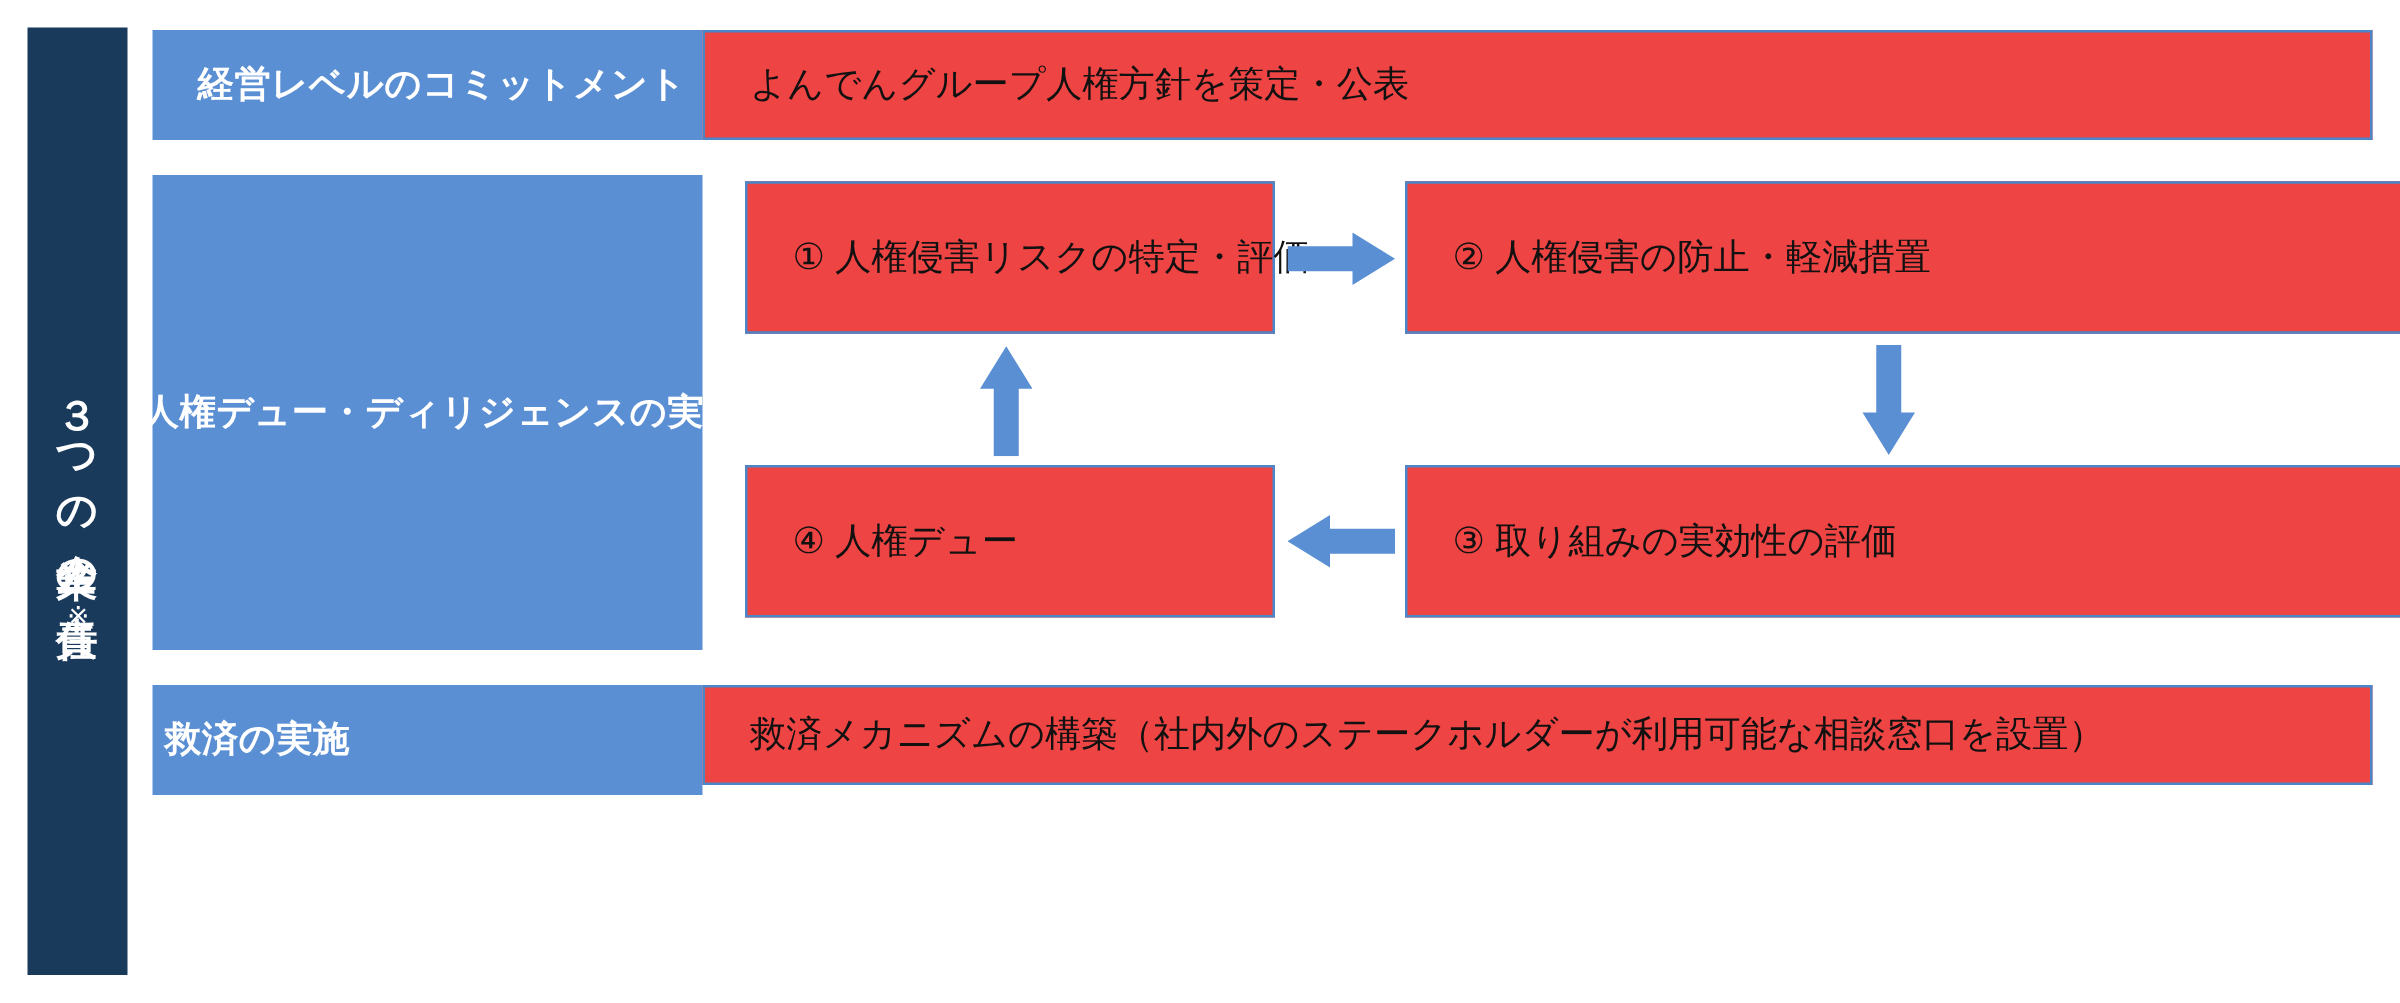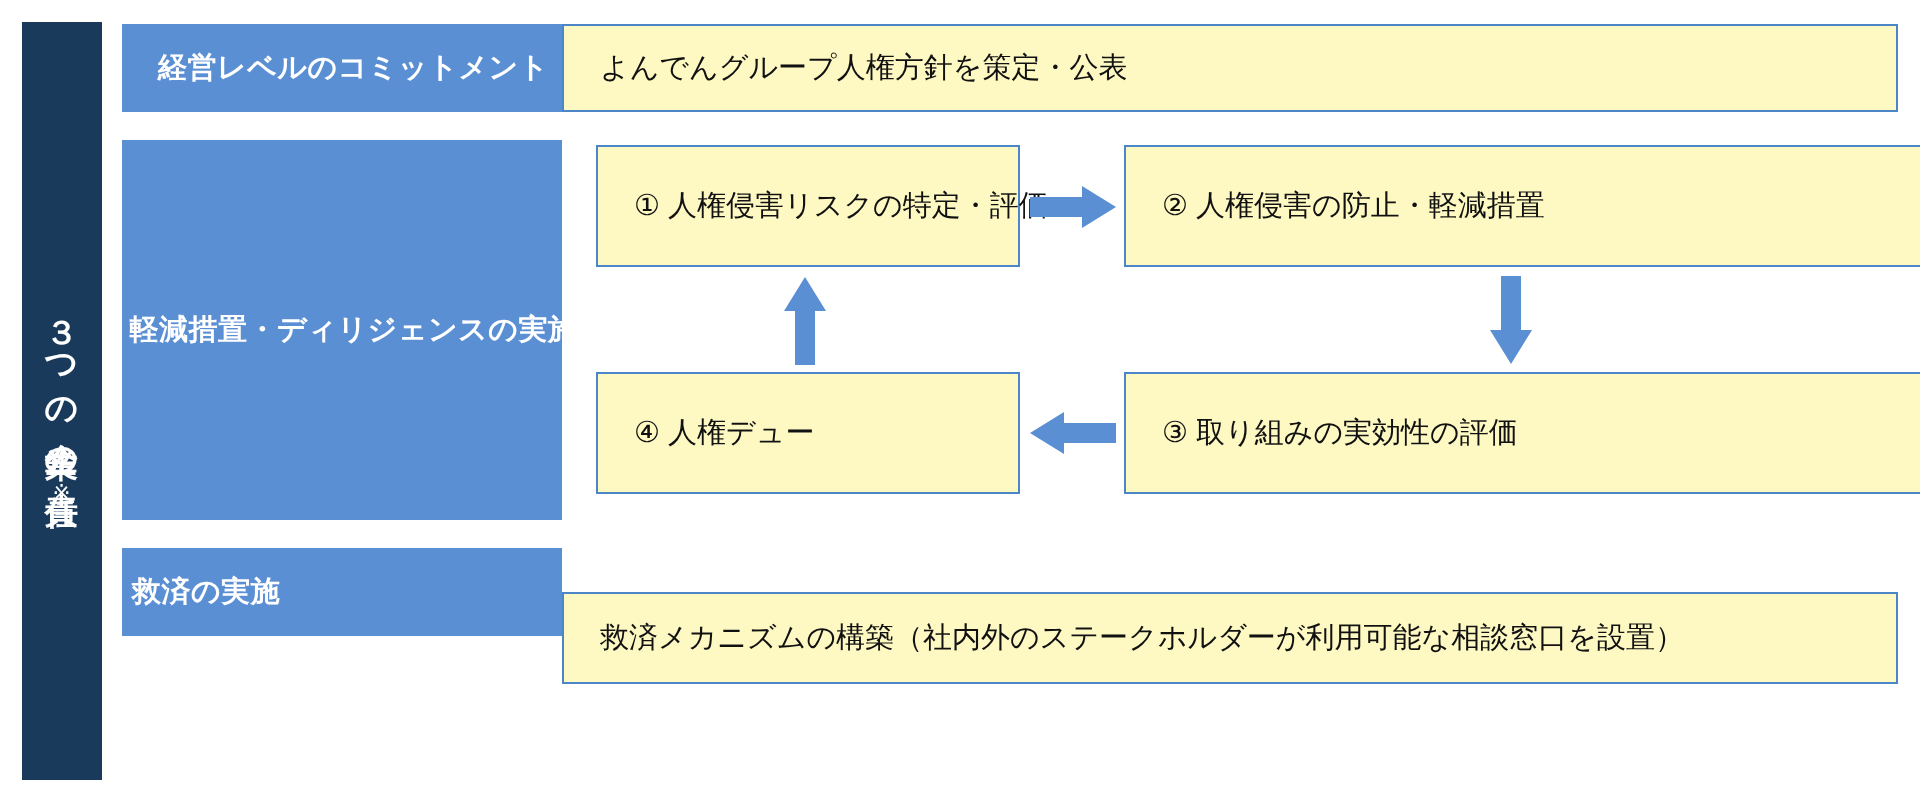--- a/index.html
+++ b/index.html
@@ -63,21 +63,21 @@
     align-items: center;
     font-size: 29px;
     letter-spacing: 0.5px;
     padding-left: 23px;
   }
   .label-box.center-al { justify-content: center; }
   .label-box.left-al { justify-content: flex-start; padding-left: 10px; }
 
   .white-box {
     position: absolute;
-    background: #fef9c3;
+    background: #ef4444;
     border: 2px solid #4a86c8;
     display: flex;
     align-items: center;
     color: #111111;
     font-size: 29px;
   }
   .white-box.pad-center { justify-content: flex-start; padding-left: 36px; }
 
   
   #row-commitment-label {
@@ -121,21 +121,21 @@
   
   #arrow-up {
     left: 784px; top: 277px; width: 42px; height: 88px;
   }
 
   
   #row-remedy-label {
     left: 122px; top: 548px; width: 440px; height: 88px;
   }
   #row-remedy-body {
-    left: 562px; top: 548px; width: 1336px; height: 92px; margin-top: 44px;
+    left: 562px; top: 548px; width: 1336px; height: 80px;
   }
 
   .remedy-text { font-size: 29px; white-space: nowrap; }
   .commit-text { font-size: 29px; white-space: nowrap; }
 </style>
 </head>
 <body>
 
 <div id="diagram-root">
 
@@ -146,21 +146,21 @@
 
   <div class="label-box center-al" id="row-commitment-label">
     <span class="commit-text">経営レベルのコミットメント</span>
   </div>
 
   <div class="white-box pad-center" id="row-commitment-body">
     <span class="commit-text">よんでんグループ人権方針を策定・公表</span>
   </div>
 
   <div class="label-box center-al" id="row-dd-label">
-    <span class="commit-text">軽減措置・ディリジェンスの実施</span>
+    <span class="commit-text">人権デュー・ディリジェンスの実施</span>
   </div>
 
   <div class="white-box pad-center" id="box-step1">
     <span class="step-text">① 人権侵害リスクの特定・評価</span>
   </div>
 
   <div class="white-box pad-center" id="box-step2">
     <span class="step-text">② 人権侵害の防止・軽減措置</span>
   </div>
 

